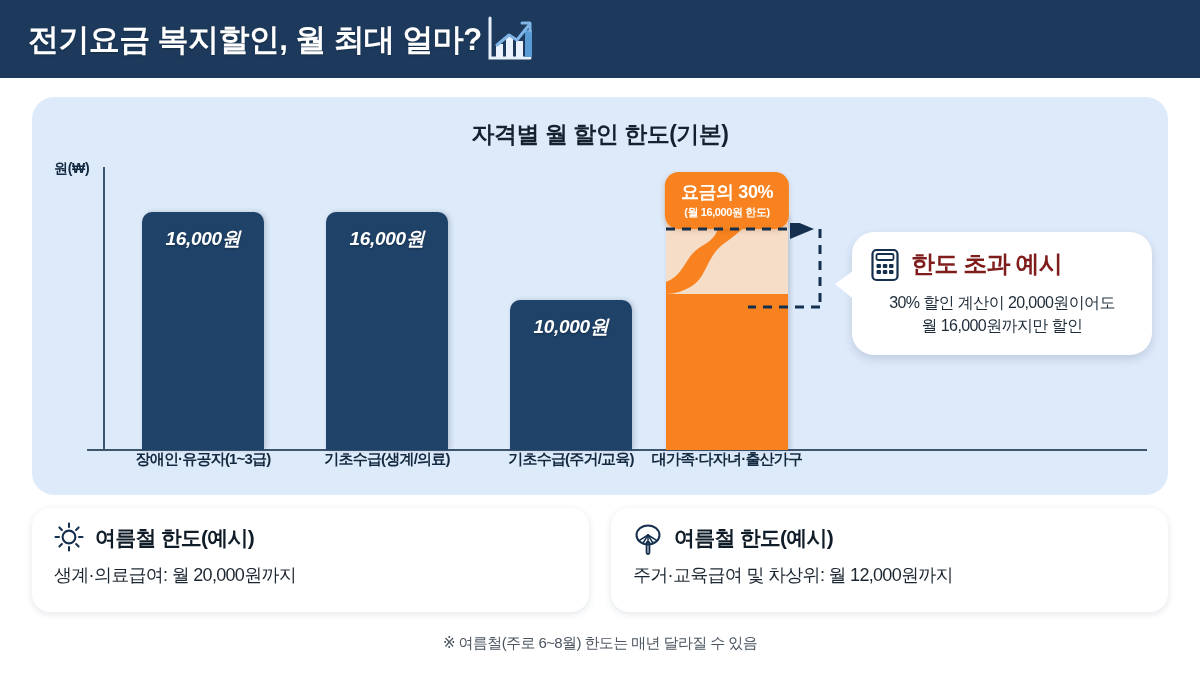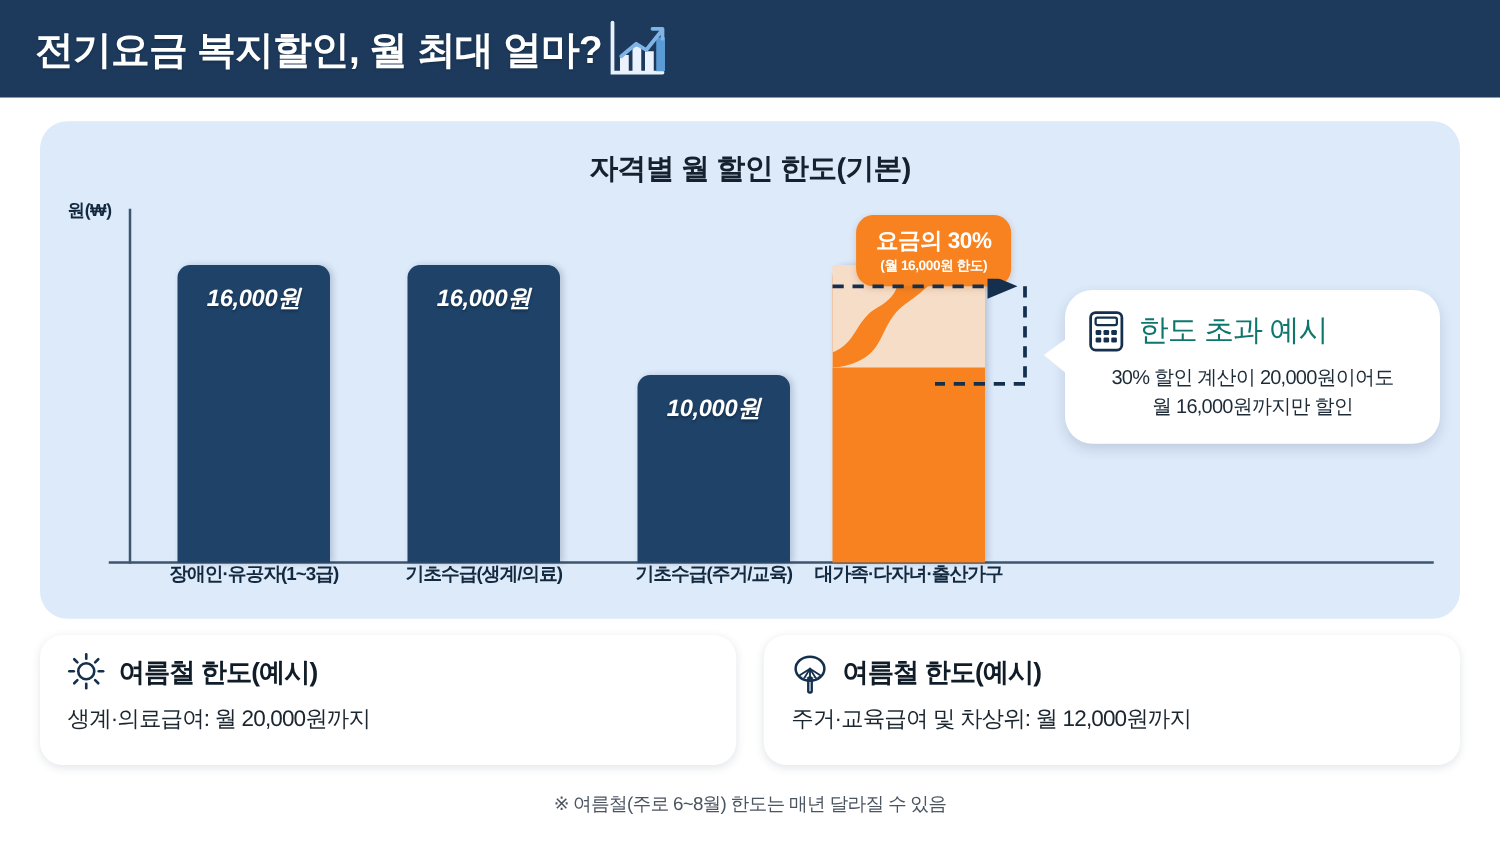--- a/index.html
+++ b/index.html
@@ -79,42 +79,41 @@
     background: #f6ddc8; overflow: hidden;
   }
   .bar-orange-cap svg { display: block; width: 100%; height: 100%; }
 
   
   .orange-pill {
     position: absolute; left: 50%; transform: translateX(-50%);
     background: #f7821f; border-radius: 14px;
     padding: 8px 16px 9px; text-align: center; white-space: nowrap;
     box-shadow: 0 2px 5px rgba(150,80,20,0.22);
-    margin-left: 20px;
   }
   .orange-pill .l1 { color: #ffffff; font-size: 18px; font-weight: bold; letter-spacing: -0.4px; }
   .orange-pill .l2 { color: #ffffff; font-size: 11px; font-weight: bold; letter-spacing: -0.4px; margin-top: 1px; }
 
   
   .dim-bracket { position: absolute; }
   .dim-bracket svg { display: block; }
 
   
   .callout {
     position: absolute; left: 852px; top: 232px; width: 300px;
     background: #ffffff; border-radius: 22px;
     padding: 16px 18px 18px;
     box-shadow: 0 4px 10px rgba(30,50,80,0.16);
   }
   .callout-tail {
     position: absolute; left: -17px; top: 36px; width: 22px; height: 34px;
   }
   .callout-head { display: flex; align-items: center; gap: 11px; }
   .callout-title {
-    font-size: 24px; font-weight: normal; color: #0f766e; letter-spacing: -0.8px;
+    font-size: 24px; font-weight: bold; color: #7f1d1d; letter-spacing: -0.8px;
   }
   .callout-body {
     margin-top: 11px; text-align: center; font-size: 16px; color: #1d2b38;
     line-height: 1.45; letter-spacing: -0.6px;
   }
   .callout-body .ln { display: block; }
 
   
   .cards {
     position: absolute; left: 32px; top: 508px; width: 1136px;

